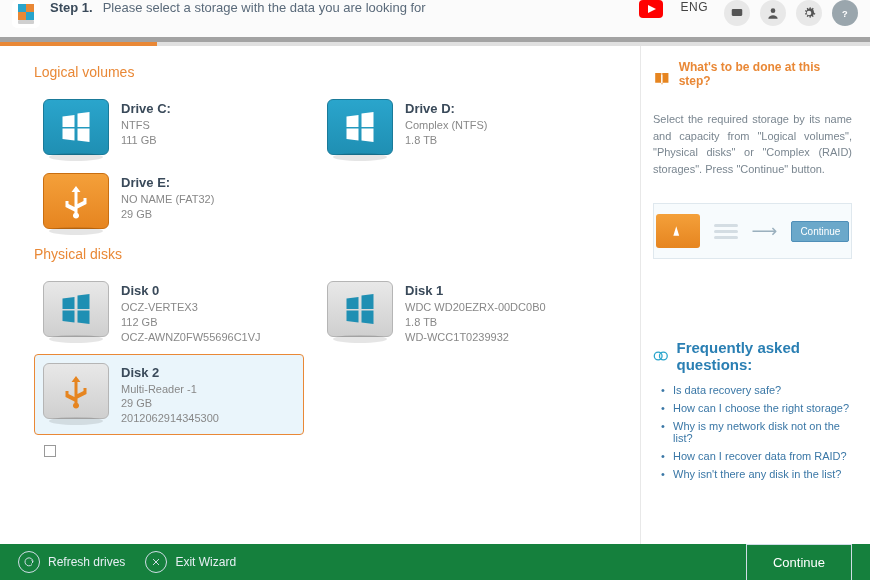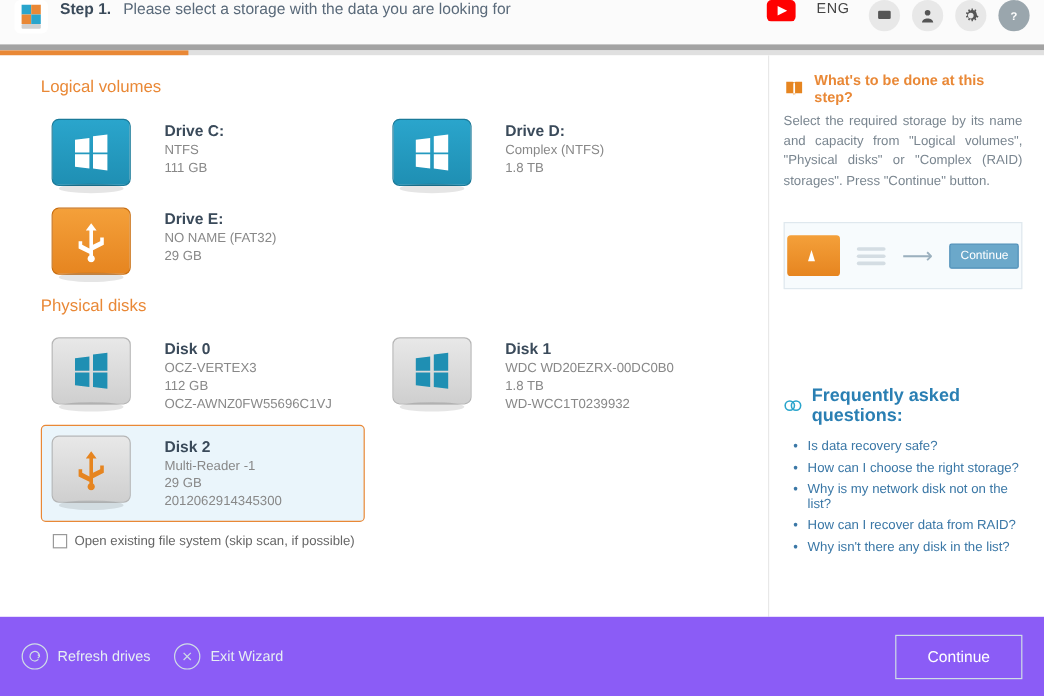--- a/index.html
+++ b/index.html
@@ -16,54 +16,54 @@
 .round-btn svg{width:14px;height:14px;fill:#555}
 .round-btn.help{background:#9aa6ad}
 .round-btn.help svg{fill:#fff}
 .progress{height:4px;background:#e0e0e0}
 .progress .fill{height:100%;width:18%;background:#e98836}
 .main{flex:1;display:flex;overflow:hidden}
 .left{flex:1;padding:14px 22px 8px 34px;overflow:auto}
 .right{width:230px;border-left:1px solid #e8e8e8;padding:14px 18px 8px 12px}
 .section-h{color:#e98836;font-size:14px;margin:4px 0 10px}
 .grid{display:flex;flex-wrap:wrap;gap:0 14px;margin-bottom:8px}
-.card{width:270px;display:flex;gap:28px;padding:8px;border:1px solid transparent;border-radius:4px;cursor:pointer}
+.card{width:270px;display:flex;gap:12px;padding:8px;border:1px solid transparent;border-radius:4px;cursor:pointer}
 .card.selected{border-color:#e98836;background:#eaf5fb}
 .drv-icon{width:66px;height:56px;border-radius:6px;display:flex;align-items:center;justify-content:center;position:relative}
 .drv-icon.blue{background:linear-gradient(#2aa5cc,#1f8fb3);border:1px solid #1a7a99}
 .drv-icon.orange{background:linear-gradient(#f4a03a,#e68520);border:1px solid #c96e10}
 .drv-icon.gray{background:linear-gradient(#e8e8e8,#cfcfcf);border:1px solid #b5b5b5}
 .drv-icon svg{width:36px;height:36px}
 .drv-icon.blue svg{fill:#fff}
 .drv-icon.orange svg{fill:#fff}
 .drv-icon.gray .win{fill:#1f8fb3}
 .drv-icon.gray .usb{fill:#e68520}
 .drv-icon::after{content:"";position:absolute;bottom:-7px;left:8%;width:84%;height:8px;border-radius:50%;background:rgba(0,0,0,.1)}
 .info{padding-top:2px}
 .info .name{font-weight:bold;color:#3a4a5a;font-size:13px;margin-bottom:2px}
 .info .line{color:#888;font-size:11px;line-height:1.35}
 .chk-row{display:flex;align-items:center;gap:6px;margin:10px 0 0 10px;color:#666;font-size:11px}
 .chk{width:12px;height:12px;border:1px solid #999;background:#fff}
-.r-title{display:flex;align-items:center;gap:8px;margin-bottom:5px}
+.r-title{display:flex;align-items:flex-end;gap:8px;margin-bottom:23px}
 .r-title .ico{width:18px;height:18px;fill:#e68520}
 .r-title .txt{color:#e98836;font-weight:bold;font-size:12px}
 .r-text{font-size:11px;color:#7a8690;line-height:1.5;text-align:justify;margin-bottom:26px}
 .illus{border:1px solid #dfe8ee;background:#f7fbfd;height:56px;margin-bottom:80px;display:flex;align-items:center;justify-content:center;gap:14px}
 .illus .mini{width:44px;height:34px;background:linear-gradient(#f4a03a,#e68520);border-radius:3px;display:flex;align-items:center;justify-content:center}
 .illus .lines{width:24px}
 .illus .lines div{height:3px;background:#d4dde3;margin:3px 0;border-radius:2px}
 .illus .arrow{color:#9bb0be;font-size:18px}
 .illus .cbtn{border:1px solid #4f8fb8;background:#6ba8ca;color:#fff;font-size:10px;padding:4px 8px;border-radius:2px}
 .r-title2{display:flex;align-items:center;gap:8px;margin-bottom:8px}
 .r-title2 .ico{width:18px;height:18px;fill:#2aa5cc}
 .r-title2 .txt{color:#2a7fb3;font-weight:bold;font-size:15px}
 .faq{list-style:none;padding-left:8px}
 .faq li{color:#3a77a6;font-size:11px;padding:3px 0;cursor:pointer;position:relative;padding-left:12px}
 .faq li::before{content:"•";position:absolute;left:0;color:#3a77a6}
-.footer{height:66px;background:#8b5cf6;display:flex;align-items:center;padding:0 18px;gap:20px}
+.footer{height:36px;background:#15803d;display:flex;align-items:center;padding:0 18px;gap:20px}
 .fbtn{display:flex;align-items:center;gap:8px;color:#e6eef3;font-size:12px;cursor:pointer}
 .fbtn .circ{width:22px;height:22px;border:1.5px solid #cfdde6;border-radius:50%;display:flex;align-items:center;justify-content:center}
 .fbtn .circ svg{width:12px;height:12px;fill:#cfdde6;stroke:#cfdde6}
 .f-spacer{flex:1}
 .continue{border:1.5px solid #cfdde6;color:#fff;background:transparent;padding:10px 26px;font-size:13px;cursor:pointer}
 </style>
 </head>
 <body>
 
 <div class="topbar">
@@ -188,21 +188,20 @@
           <div class="info">
             <div class="name">Disk 2</div>
             <div class="line">Multi-Reader  -1</div>
             <div class="line">29 GB</div>
             <div class="line">2012062914345300</div>
           </div>
         </div>
       </div>
     <div class="chk-row">
       <span class="chk"></span>
-      <span>Open existing file system (skip scan, if possible)</span>
     </div>
   </div>
 
   <div class="right">
     <div class="r-title">
       <svg class="ico" viewBox="0 0 24 24">
           <path d="M3 4h7a3 3 0 013 3v13a3 3 0 00-3-3H3zM21 4h-7a3 3 0 00-3 3v13a3 3 0 013-3h7z"></path>
         </svg>
       <span class="txt">What's to be done at this step?</span>
     </div>

